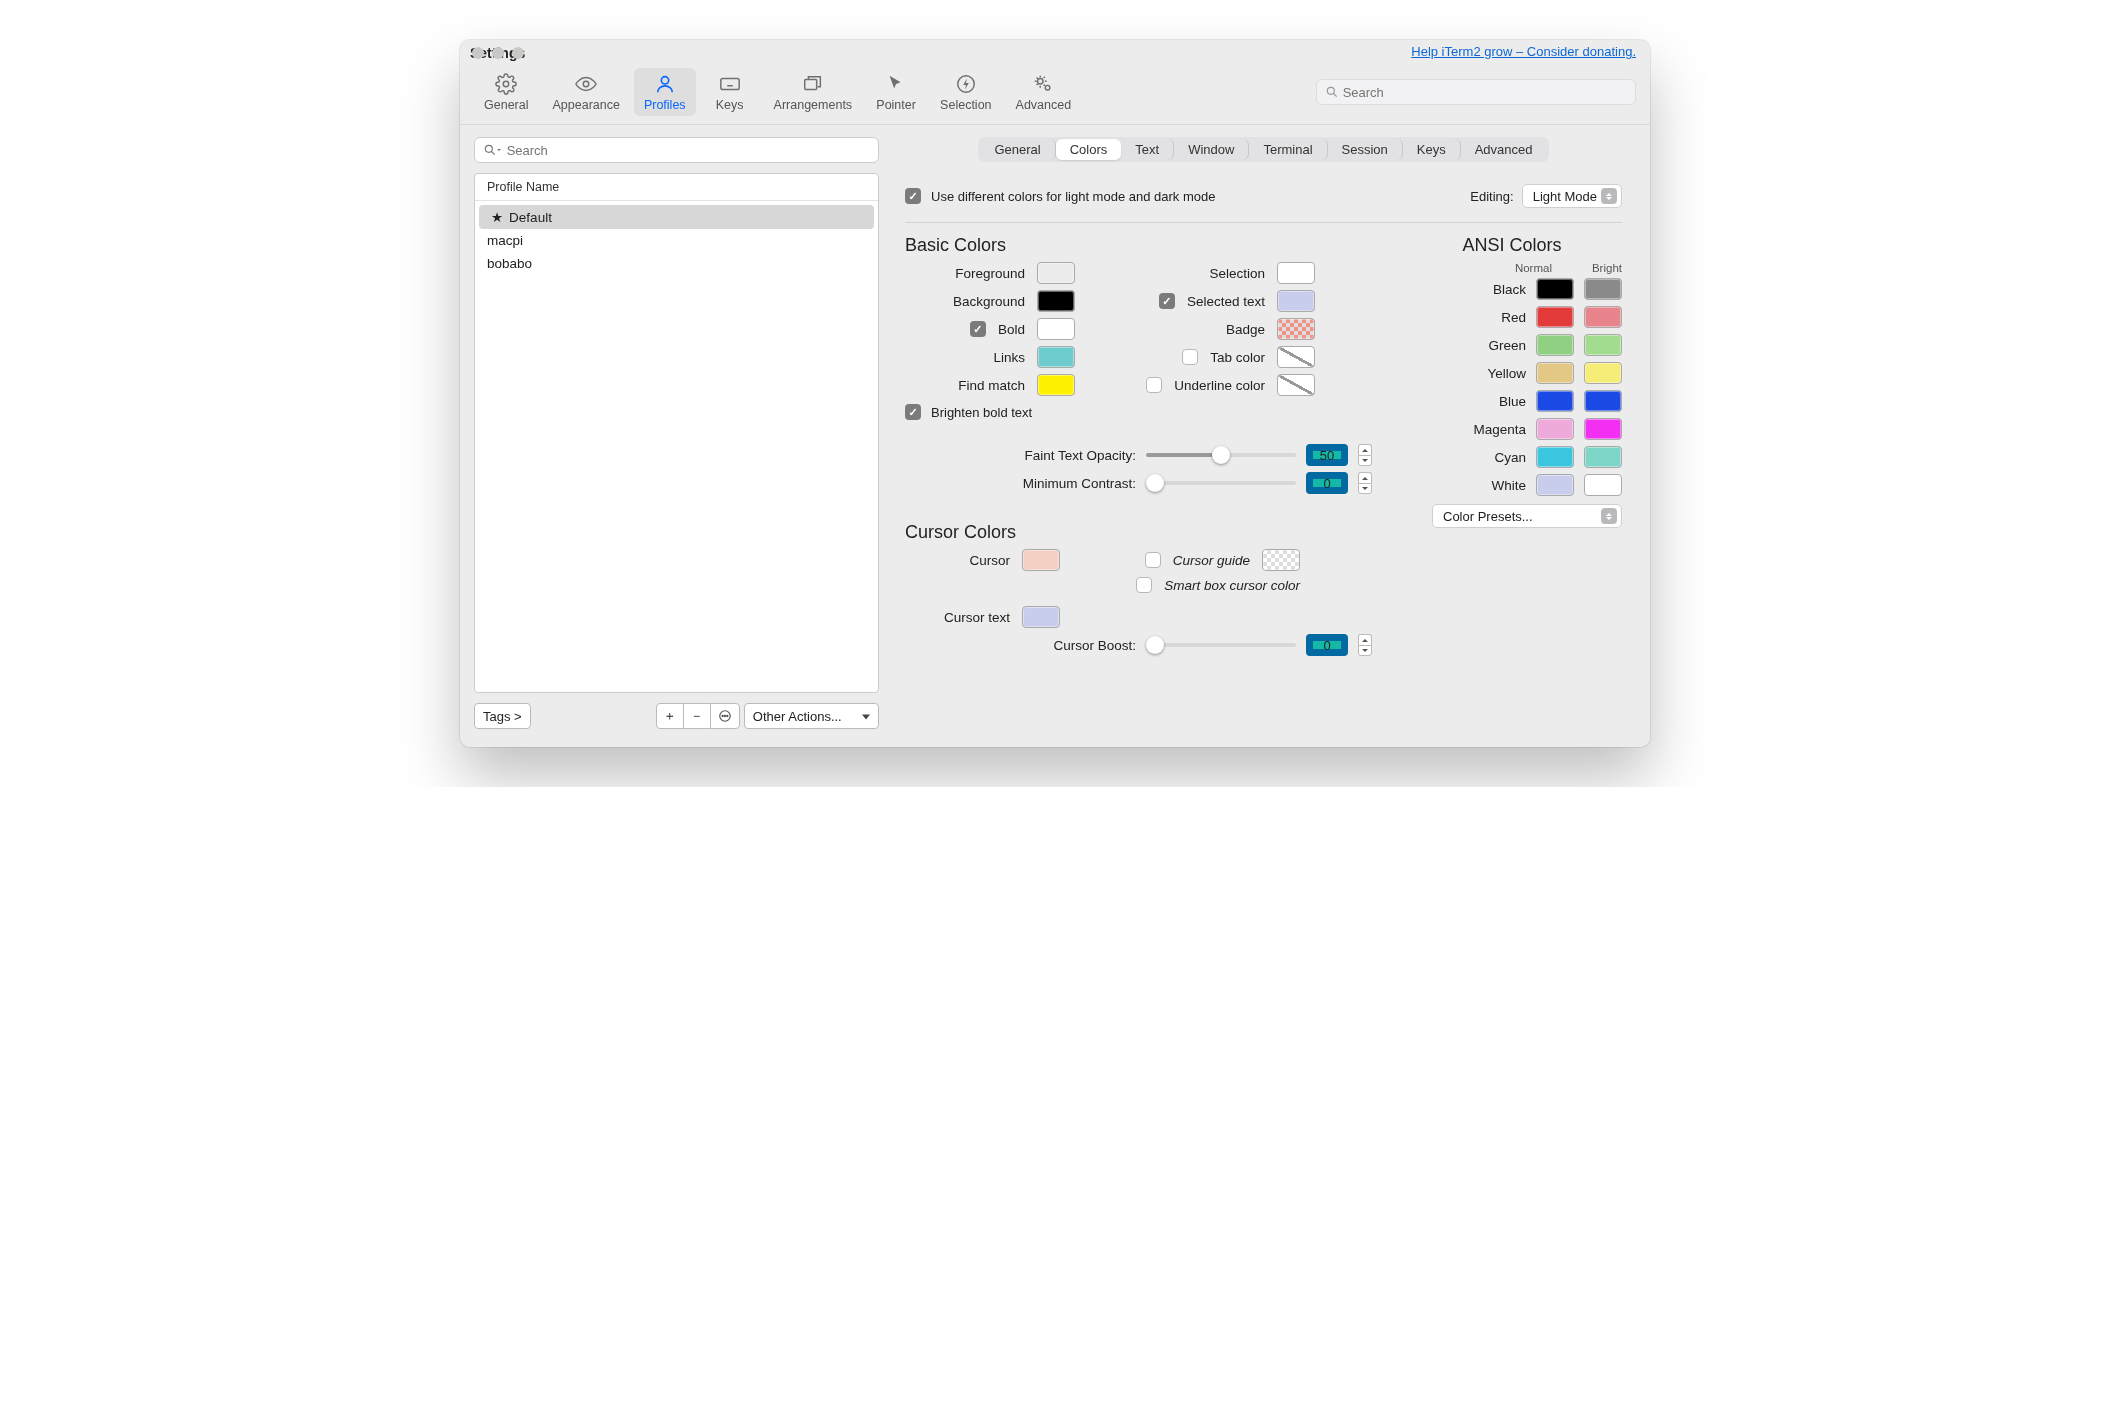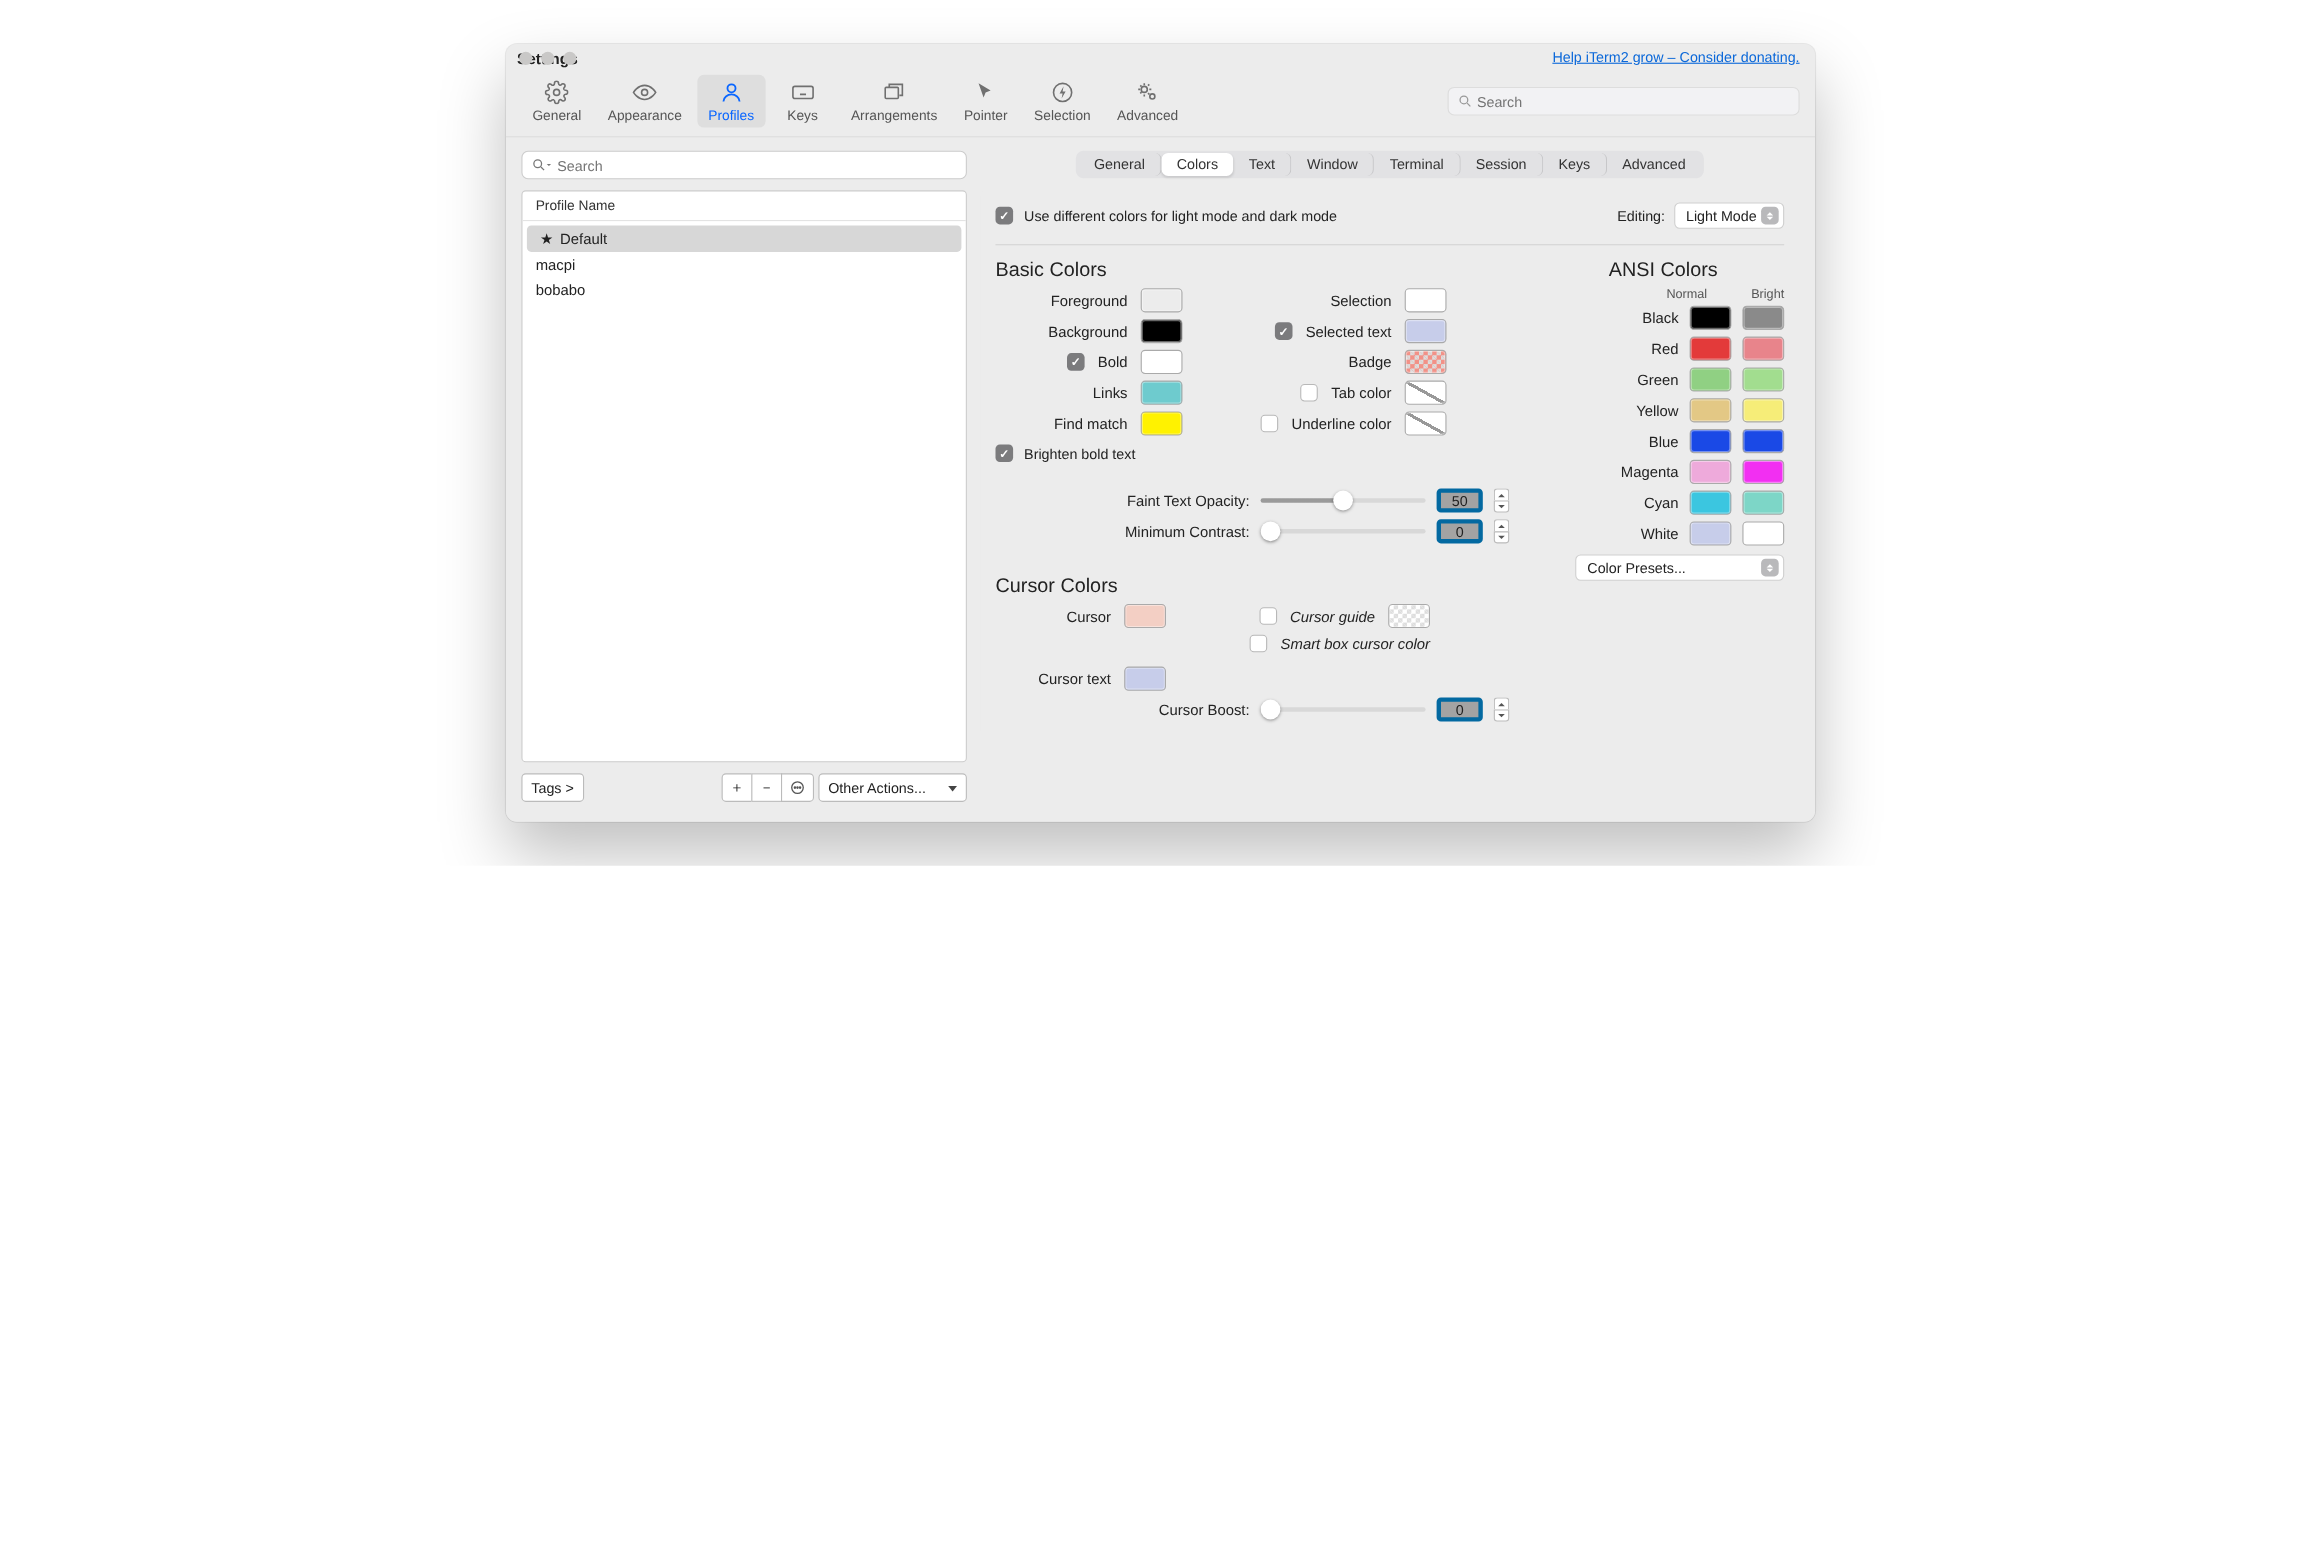--- a/index.html
+++ b/index.html
@@ -175,21 +175,21 @@
 .slider {
   width:150px; height:4px; background:linear-gradient(to right,#9a9a9a var(--p,50%),#d8d8d8 var(--p,50%));
   border-radius:2px; position:relative;
 }
 .slider .thumb {
   position:absolute; top:50%; left:var(--p,50%); transform:translate(-50%,-50%);
   width:18px; height:18px; border-radius:50%; background:#fff;
   box-shadow:0 1px 3px rgba(0,0,0,0.4);
 }
 .numfield {
-  width:42px; height:22px; background:#a3a3a3; border:4px solid #0369a1; border-radius:4px;
+  width:42px; height:22px; background:#14b8a6; border:7px solid #0369a1; border-radius:4px;
   display:flex; align-items:center; justify-content:center; font-size:13px;
 }
 .stepper { width:14px; display:flex; flex-direction:column; }
 .stepper div { height:11px; border:1px solid #bbb; background:#fff; display:flex; align-items:center; justify-content:center;}
 .stepper div:first-child { border-radius:3px 3px 0 0; border-bottom:none;}
 .stepper div:last-child { border-radius:0 0 3px 3px;}
 .stepper div::before{content:"";border-left:3px solid transparent;border-right:3px solid transparent;}
 .stepper div:first-child::before{border-bottom:3px solid #555;}
 .stepper div:last-child::before{border-top:3px solid #555;}
 

